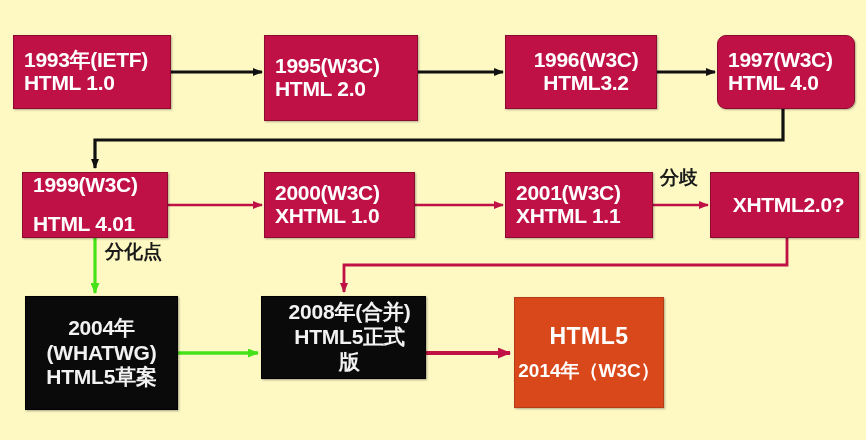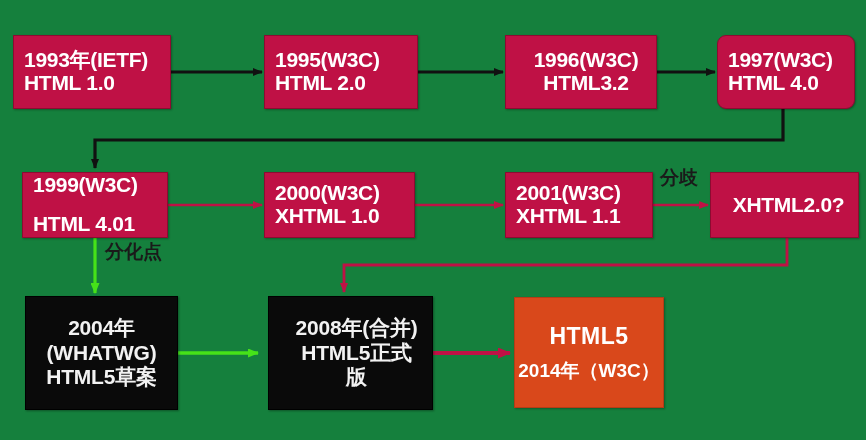--- a/index.html
+++ b/index.html
@@ -7,21 +7,21 @@
   body{
     width:866px;height:440px;
     background:#ffffff;
     font-family:"Liberation Sans","DejaVu Sans",sans-serif;
     overflow:hidden;
     position:relative;
   }
   #canvas{
     position:relative;
     width:866px;height:440px;
-    background:#15803d;
+    background:#fef9c3;
   }
   svg#wires{
     position:absolute;left:0;top:0;
     width:866px;height:440px;
     pointer-events:none;
   }
   .node{
     position:absolute;
     box-sizing:border-box;
     display:flex;
@@ -149,21 +149,21 @@
     <g stroke="#bf1145" stroke-width="4.2" fill="none" marker-end="url(#arrowCrimsonBig)">
       <line x1="426" y1="353" x2="510" y2="353"></line>
     </g>
   </svg>
 
   <div class="node crimson" style="left:13px;top:35px;width:158px;height:74px;">
     <span class="ln">1993年(IETF)</span>
     <span class="ln">HTML 1.0</span>
   </div>
 
-  <div class="node crimson" style="left:264px;top:35px;width:154px;height:74px;">
+  <div class="node crimson" style="left:264px;top:35px;width:154px;height:86px;">
     <span class="ln">1995(W3C)</span>
     <span class="ln">HTML 2.0</span>
   </div>
 
   <div class="node crimson" style="left:505px;top:35px;width:152px;height:74px;align-items:center;">
     <span class="ln">1996(W3C)</span>
     <span class="ln">HTML3.2</span>
   </div>
 
   <div class="node crimson" style="left:717px;top:35px;width:138px;height:74px;border-radius:9px;">
@@ -193,21 +193,21 @@
   <div class="anno" style="left:660px;top:165px;">分歧</div>
 
   <div class="anno" style="left:105px;top:239px;">分化点</div>
 
   <div class="node black" style="left:25px;top:296px;width:153px;height:114px;">
     <span class="ln">2004年</span>
     <span class="ln">(WHATWG)</span>
     <span class="ln">HTML5草案</span>
   </div>
 
-  <div class="node black" style="left:268px;top:296px;width:165px;height:114px;padding-left:12px;">
+  <div class="node black" style="left:261px;top:296px;width:165px;height:83px;padding-left:12px;">
     <span class="ln">2008年(合并)</span>
     <span class="ln">HTML5正式</span>
     <span class="ln">版</span>
   </div>
 
   <div class="node orange" style="left:514px;top:297px;width:150px;height:111px;">
     <span class="ln l1">HTML5</span>
     <span class="ln l2">2014年（W3C）</span>
   </div>
 

